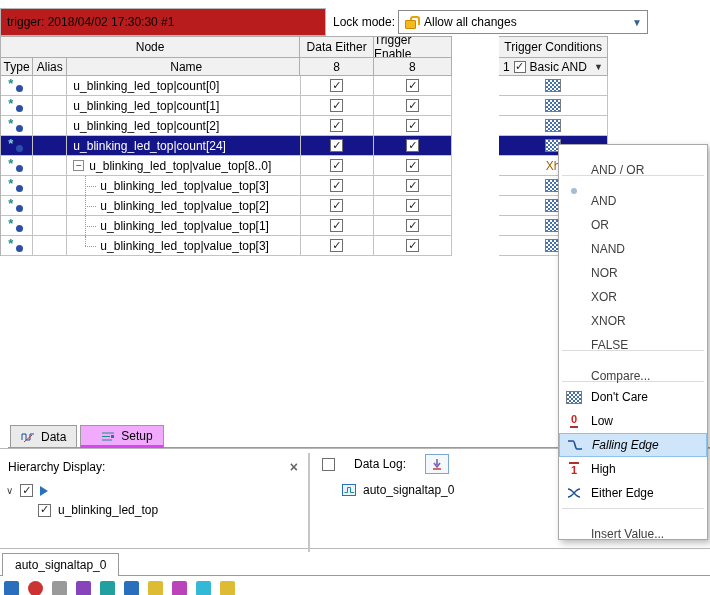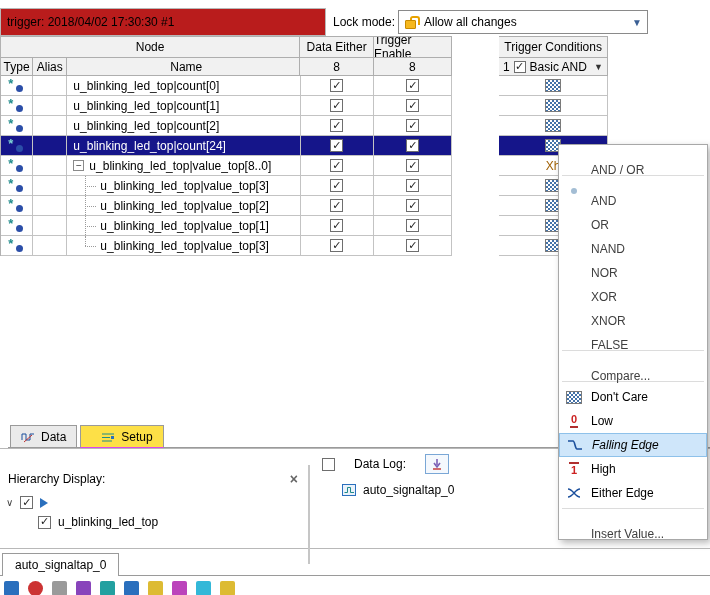--- a/index.html
+++ b/index.html
@@ -68,26 +68,26 @@
   
   .tc-head { gap:4px; padding:0 4px; }
   .tc-arrow { margin-left:auto; font-size:9px; color:#333; }
   .tc-arrow::before { content:"\25BC"; }
 
   
   .view-tabs { position:absolute; left:8px; top:425px; width:710px; height:23px;
     border-bottom:1px solid #9a9a9a; display:flex; align-items:flex-end; padding-left:2px; }
   .vtab { height:22px; display:flex; align-items:center; gap:6px; padding:0 10px;
     border:1px solid #9a9a9a; border-bottom:none; background:#eaeaea; margin-right:3px; position:relative; }
-  .vtab.active { background:#fde047; height:23px; margin-bottom:-1px; border-bottom:1px solid #d946ef;padding-left:20px; }
+  .vtab.active { background:#f0abfc; height:23px; margin-bottom:-1px; border-bottom:3px solid #d946ef;padding-left:20px; }
 
   
   .panels { position:absolute; left:0; top:448px; width:710px; height:101px;
     border-top:1px solid #b8b8b8; border-bottom:1px solid #b8b8b8; }
-  .hier { position:absolute; left:0; top:16px; width:310px; height:100%; border-right:2px solid #c6c6c6; }
+  .hier { position:absolute; left:0; top:4px; width:310px; height:100%; border-right:2px solid #c6c6c6; }
   .hier-head { display:flex; align-items:center; padding:6px 10px 4px 8px; }
   .close-x { margin-left:auto; color:#666; font-weight:bold; cursor:default; }
   .close-x::before { content:"\00D7"; font-size:14px; }
   .tree-r1 { display:flex; align-items:center; gap:7px; padding:5px 0 0 6px; }
   .tree-r2 { display:flex; align-items:center; gap:7px; padding:6px 0 0 38px; }
   .expander { color:#444; font-size:10px; }
   .expander::before { content:"\2228"; }
   .tri-icon { width:0; height:0; border-top:5px solid transparent; border-bottom:5px solid transparent;
     border-left:8px solid #2a6fbd; }
 

